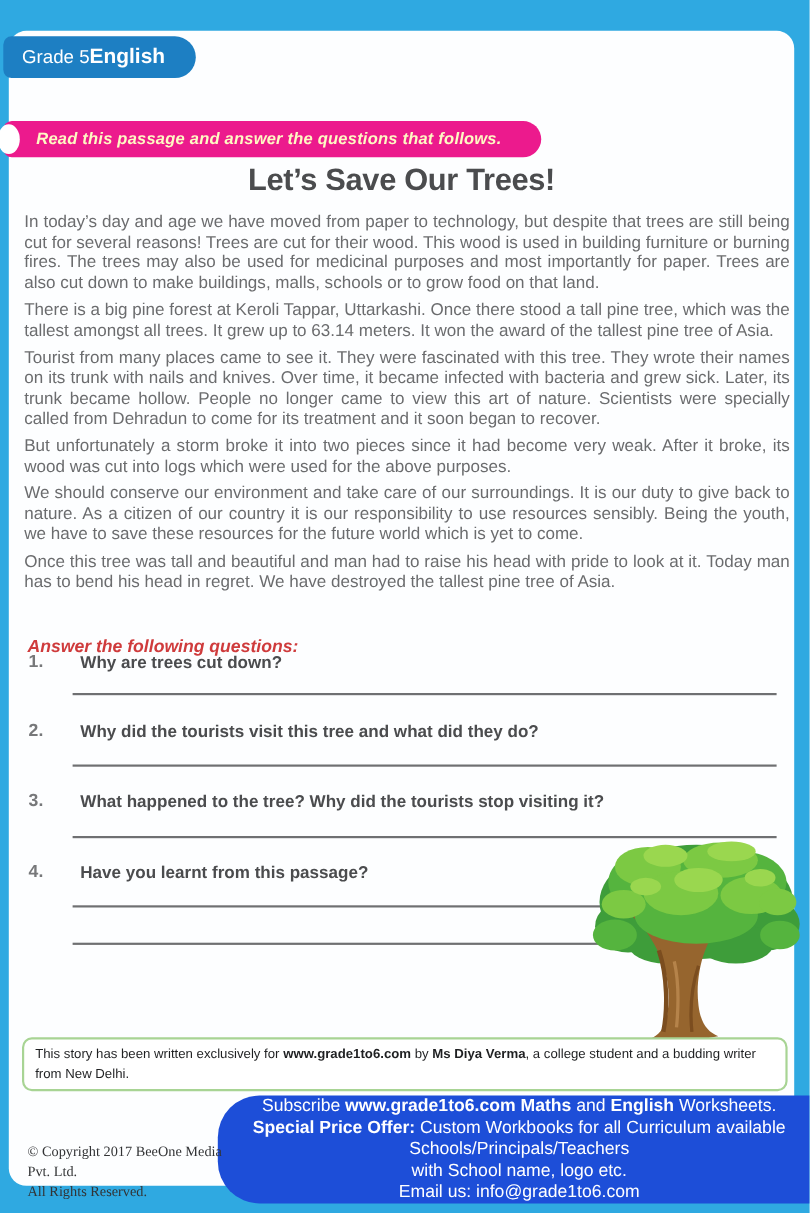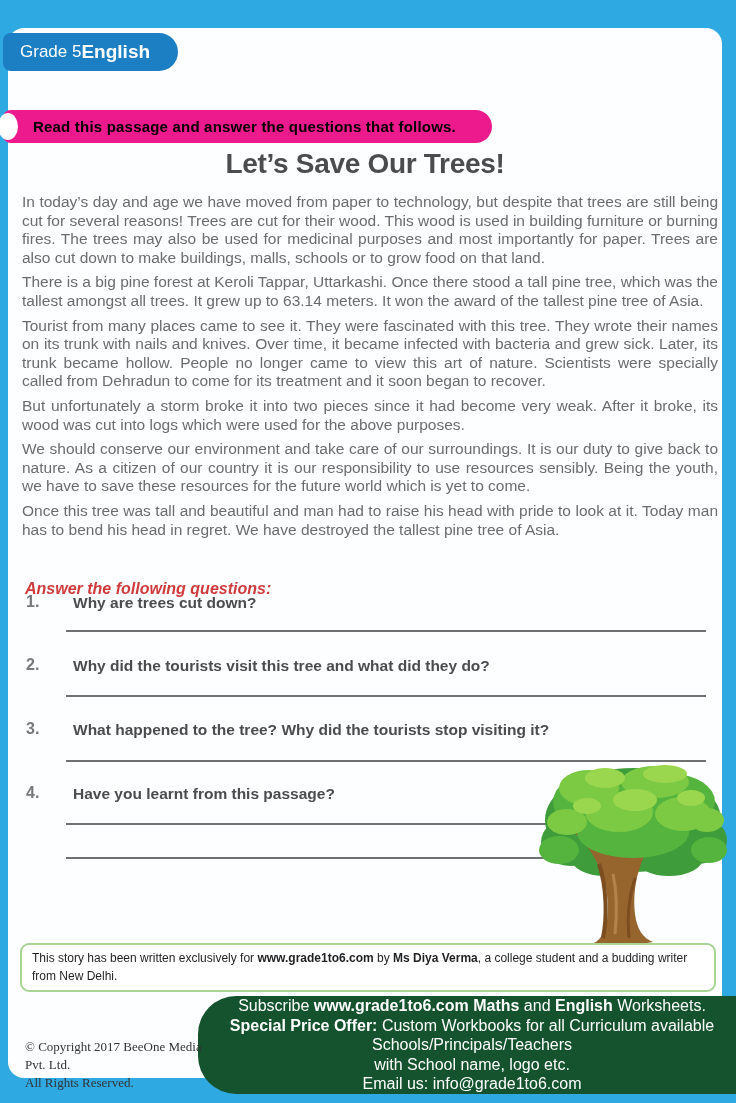--- a/index.html
+++ b/index.html
@@ -26,21 +26,21 @@
   .banner{
     position:absolute;left:3px;top:110px;width:489px;height:33px;
     background:#ec1a8d;border-radius:8px 17px 17px 8px;
     display:flex;align-items:center;
   }
   .banner .bullet{
     position:absolute;left:-5px;top:3px;width:20px;height:27px;
     background:#fff;border-radius:50%;
   }
   .banner .txt{
-    padding-left:30px;color:#000000;font-size:15px;font-weight:700;
+    padding-left:30px;color:#fef9c3;font-size:15px;font-weight:700;font-style:italic;
     letter-spacing:.2px;
   }
   .title{
     position:absolute;left:8px;top:148px;width:714px;text-align:center;
     font-size:28px;font-weight:700;color:#4b4c4e;letter-spacing:-.3px;
   }
   .passage{
     position:absolute;left:22px;top:193px;width:696px;
     font-size:15.5px;line-height:18.6px;color:#6b6c6e;text-align:justify;
   }
@@ -60,21 +60,21 @@
   }
   .a-line.short{width:494px;}
   .tree{position:absolute;left:533px;top:758px;}
   .writer-note{
     position:absolute;left:20px;top:943px;width:672px;
     border:2px solid #a8d494;border-radius:9px;background:#ffffff;
     padding:5px 10px;font-size:12px;line-height:17.5px;color:#1f2022;
   }
   .footer-blob{
     position:absolute;left:198px;top:996px;width:538px;height:98px;
-    background:#14532d;border-radius:38px 0 0 38px;
+    background:#1d4ed8;border-radius:38px 0 0 38px;
     display:flex;flex-direction:column;justify-content:center;
     text-align:center;color:#fff;font-size:16px;line-height:19.6px;
     padding:2px 4px 2px 14px;box-sizing:border-box;
   }
   .copyright{
     position:absolute;left:25px;top:1038px;width:180px;
     font-family:"Liberation Serif",serif;font-size:13px;line-height:18px;color:#323335;
   }
   b{font-weight:700;}
 </style>

